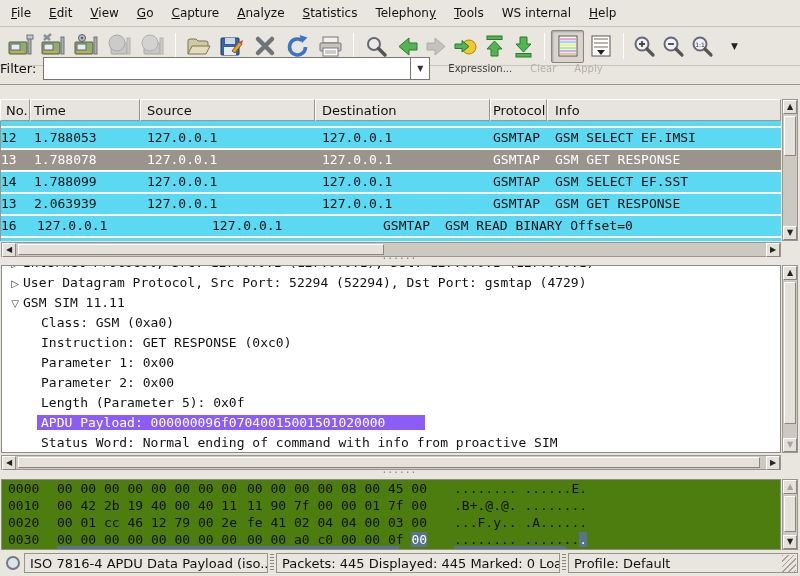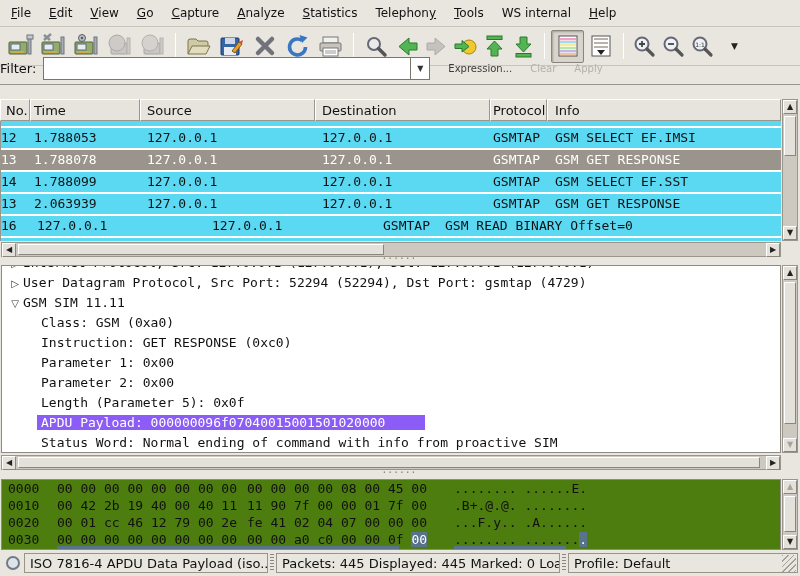--- a/index.html
+++ b/index.html
@@ -365,21 +365,21 @@
 </div>
 
 <div class="band splitter" style="top:471px;height:8px">······</div>
 
 <div class="band" id="bytes">
   <div class="hexcontent">
     <div class="hsliver" style="left:55px;width:342px"></div>
     <div class="hsliver" style="left:452px;width:112px"></div>
   <div class="hrow"><span class="hoff">0000</span><span class="hhexl">00 00 00 00 00 00 00 00</span><span class="hhexr">00 00 00 00 08 00 45 00</span><span class="hascii">........ ......E.</span></div>
       <div class="hrow"><span class="hoff">0010</span><span class="hhexl">00 42 2b 19 40 00 40 11</span><span class="hhexr">11 90 7f 00 00 01 7f 00</span><span class="hascii">.B+.@.@. ........</span></div>
-      <div class="hrow"><span class="hoff">0020</span><span class="hhexl">00 01 cc 46 12 79 00 2e</span><span class="hhexr">fe 41 02 04 07 00 00 00</span><span class="hascii">...F.y.. .A......</span></div>
+      <div class="hrow"><span class="hoff">0020</span><span class="hhexl">00 01 cc 46 12 79 00 2e</span><span class="hhexr">fe 41 02 04 04 00 03 00</span><span class="hascii">...F.y.. .A......</span></div>
       <div class="hrow"><span class="hoff">0030</span><span class="hhexl">00 00 00 00 00 00 00 00</span><span class="hhexr">00 00 a0 c0 00 00 0f </span><span class="hsel">00</span><span class="hascii">........ .......<span class="hsel">.</span></span></div>
     </div>
   <div class="vscroll" style="left:782px;top:0;height:71px">
     <span class="sbtn grey" style="top:0;left:0">▲</span>
     <span class="vthumb" style="top:16px;left:1px;width:12px;height:36px"></span>
     <span class="sbtn" style="bottom:0;left:0">▼</span>
   </div>
 </div>
 
 <div class="band" id="statusbar">

